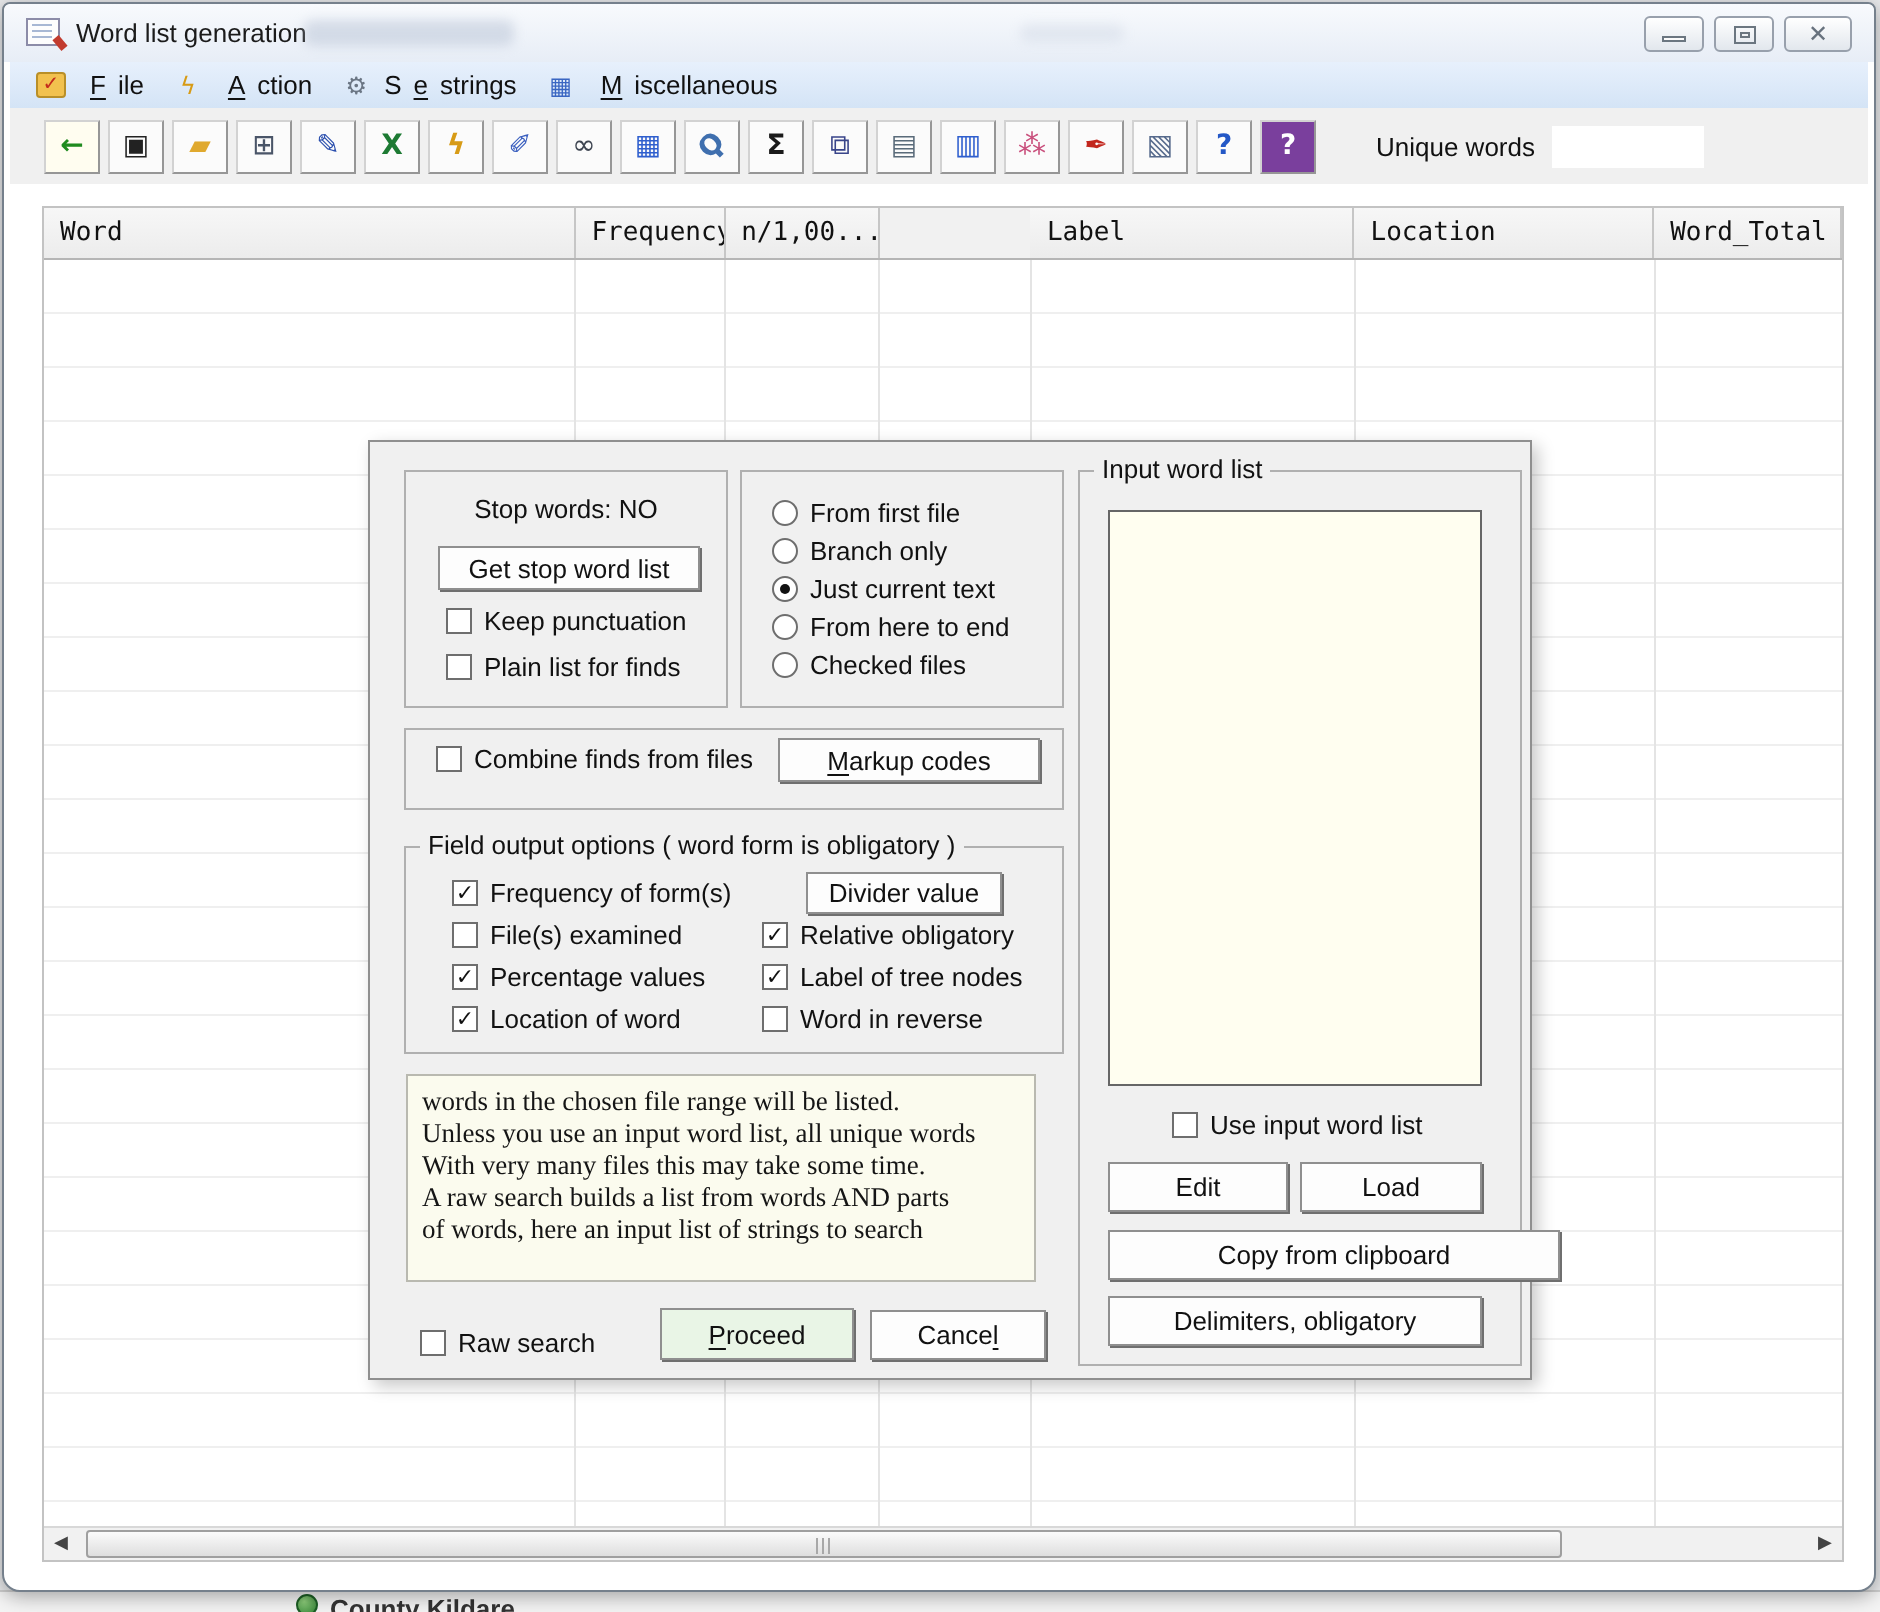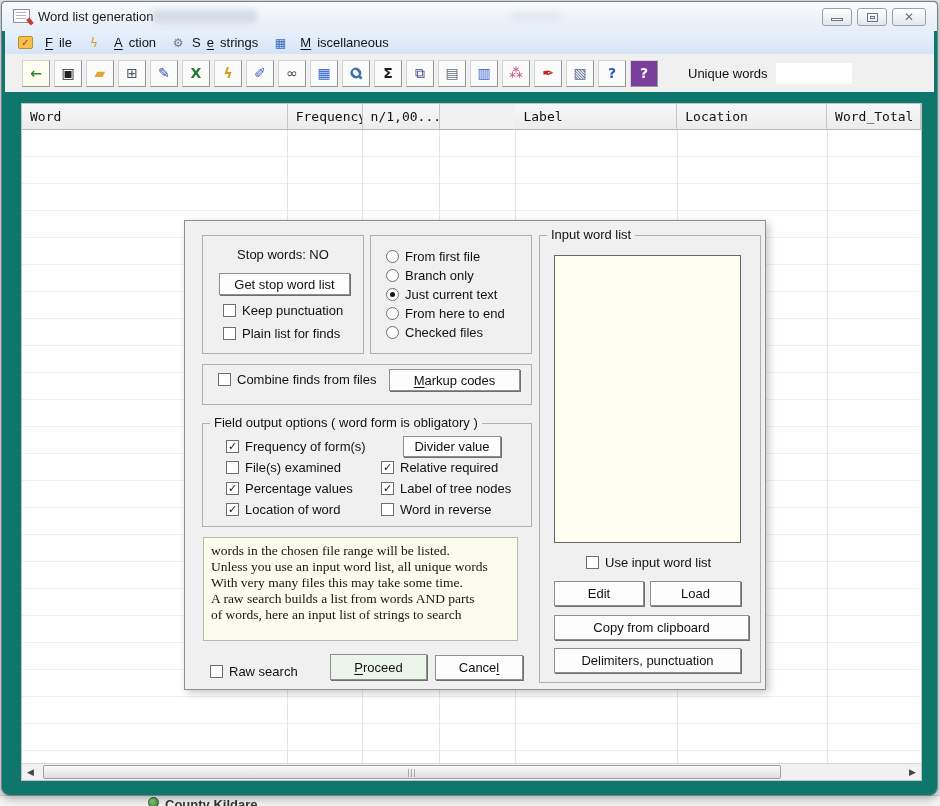--- a/index.html
+++ b/index.html
@@ -9,21 +9,21 @@
   
   .bg-bottom { position:absolute; left:0; right:0; bottom:0; height:11px; background:#f4f4f4;
                border-top:1px solid #cfcfcf; overflow:hidden; z-index:0; }
   .bg-row { position:absolute; left:148px; top:1px; display:flex; align-items:flex-start; gap:6px;
             font:bold 13px "Liberation Sans", sans-serif; color:#333; }
   .globe { width:11px; height:11px; border-radius:50%; border:1px solid #1c5e24;
            background:radial-gradient(circle at 35% 30%, #8fd07c, #2e7d32); display:inline-block; }
 
   
   .window { position:absolute; left:1px; top:1px; width:937px; height:795px; z-index:1;
-            background:#0f766e; border:1px solid #75808c; border-radius:4px 4px 9px 9px;
+            background:#ffffff; border:1px solid #75808c; border-radius:4px 4px 9px 9px;
             box-shadow:0 2px 10px rgba(0,0,0,.35); overflow:hidden; }
 
   .titlebar { position:absolute; left:0; top:0; right:0; height:29px;
               background:linear-gradient(#f8fafd,#e7edf6); border-radius:3px 3px 0 0; }
   .app-icon { position:absolute; left:11px; top:7px; width:17px; height:14px;
               border:1px solid #8c8ca8; background:#fdfdfd; }
   .app-icon::before { content:''; position:absolute; left:2px; right:3px; top:2px; bottom:2px;
               background:repeating-linear-gradient(#a8b8d4 0 1px, transparent 1px 3px); }
   .app-icon::after { content:''; position:absolute; right:-3px; bottom:-3px; width:4px; height:7px;
               background:#c23b2e; transform:rotate(-40deg); }
@@ -110,21 +110,21 @@
   #raw-row { position:absolute; left:25px; top:443px; }
   #btn-proceed { left:145px; top:433px; width:97px; height:26px; background:#e9f5e6; }
   #btn-cancel { left:250px; top:434px; width:88px; height:25px; }
 
   #grp-input { left:354px; top:14px; width:222px; height:448px; }
   #input-textarea { position:absolute; left:14px; top:19px; width:187px; height:288px; background:#fffef0;
                     border:1px solid #666; resize:none; font:13px "Liberation Sans", sans-serif; }
   #use-row { position:absolute; left:46px; top:319px; }
   #btn-edit  { left:14px;  top:345px; width:90px;  height:25px; }
   #btn-load  { left:110px; top:345px; width:91px;  height:25px; }
-  #btn-copy  { left:14px;  top:379px; width:195px; height:25px; }
+  #btn-copy  { left:14px;  top:379px; width:226px; height:25px; }
   #btn-delim { left:14px;  top:412px; width:187px; height:25px; }
 
   .btn { position:absolute; background:#fdfdfd; border:1px solid #8f8f8f; box-shadow:1px 1px 0 #6f6f6f;
          font:13px "Liberation Sans", sans-serif; color:#111; text-align:center;
          display:flex; align-items:center; justify-content:center; }
   .btn u { text-underline-offset:2px; }
 
   .check-row, .radio-row { display:flex; align-items:center; gap:6px; font-size:13px; color:#111; white-space:nowrap; }
   .cb { width:13px; height:13px; background:#fff; border:1px solid #6e6e6e; flex:0 0 13px;
         font:bold 11px "DejaVu Sans", sans-serif; line-height:11px; text-align:center; color:#111; }
@@ -358,21 +358,21 @@
           </div>
           <div class="check-row">
             <span class="cb">✓</span>
             <span>Location of word</span>
           </div>
         </div>
       <button class="btn" id="btn-divider">Divider value</button>
       <div id="fo-right">
           <div class="check-row">
             <span class="cb">✓</span>
-            <span>Relative required</span>
+            <span>Relative obligatory</span>
           </div>
           <div class="check-row">
             <span class="cb">✓</span>
             <span>Label of tree nodes</span>
           </div>
           <div class="check-row">
             <span class="cb"></span>
             <span>Word in reverse</span>
           </div>
         </div>
@@ -410,17 +410,17 @@
       <textarea id="input-textarea" style=""></textarea>
       <div id="use-row">
           <div class="check-row">
             <span class="cb"></span>
             <span>Use input word list</span>
           </div>
         </div>
       <button class="btn" id="btn-edit">Edit</button>
       <button class="btn" id="btn-load">Load</button>
       <button class="btn" id="btn-copy">Copy from clipboard</button>
-      <button class="btn" id="btn-delim">Delimiters, punctuation</button>
+      <button class="btn" id="btn-delim">Delimiters, obligatory</button>
     </div>
 
   </div>
 </div>
 
 </body></html>

